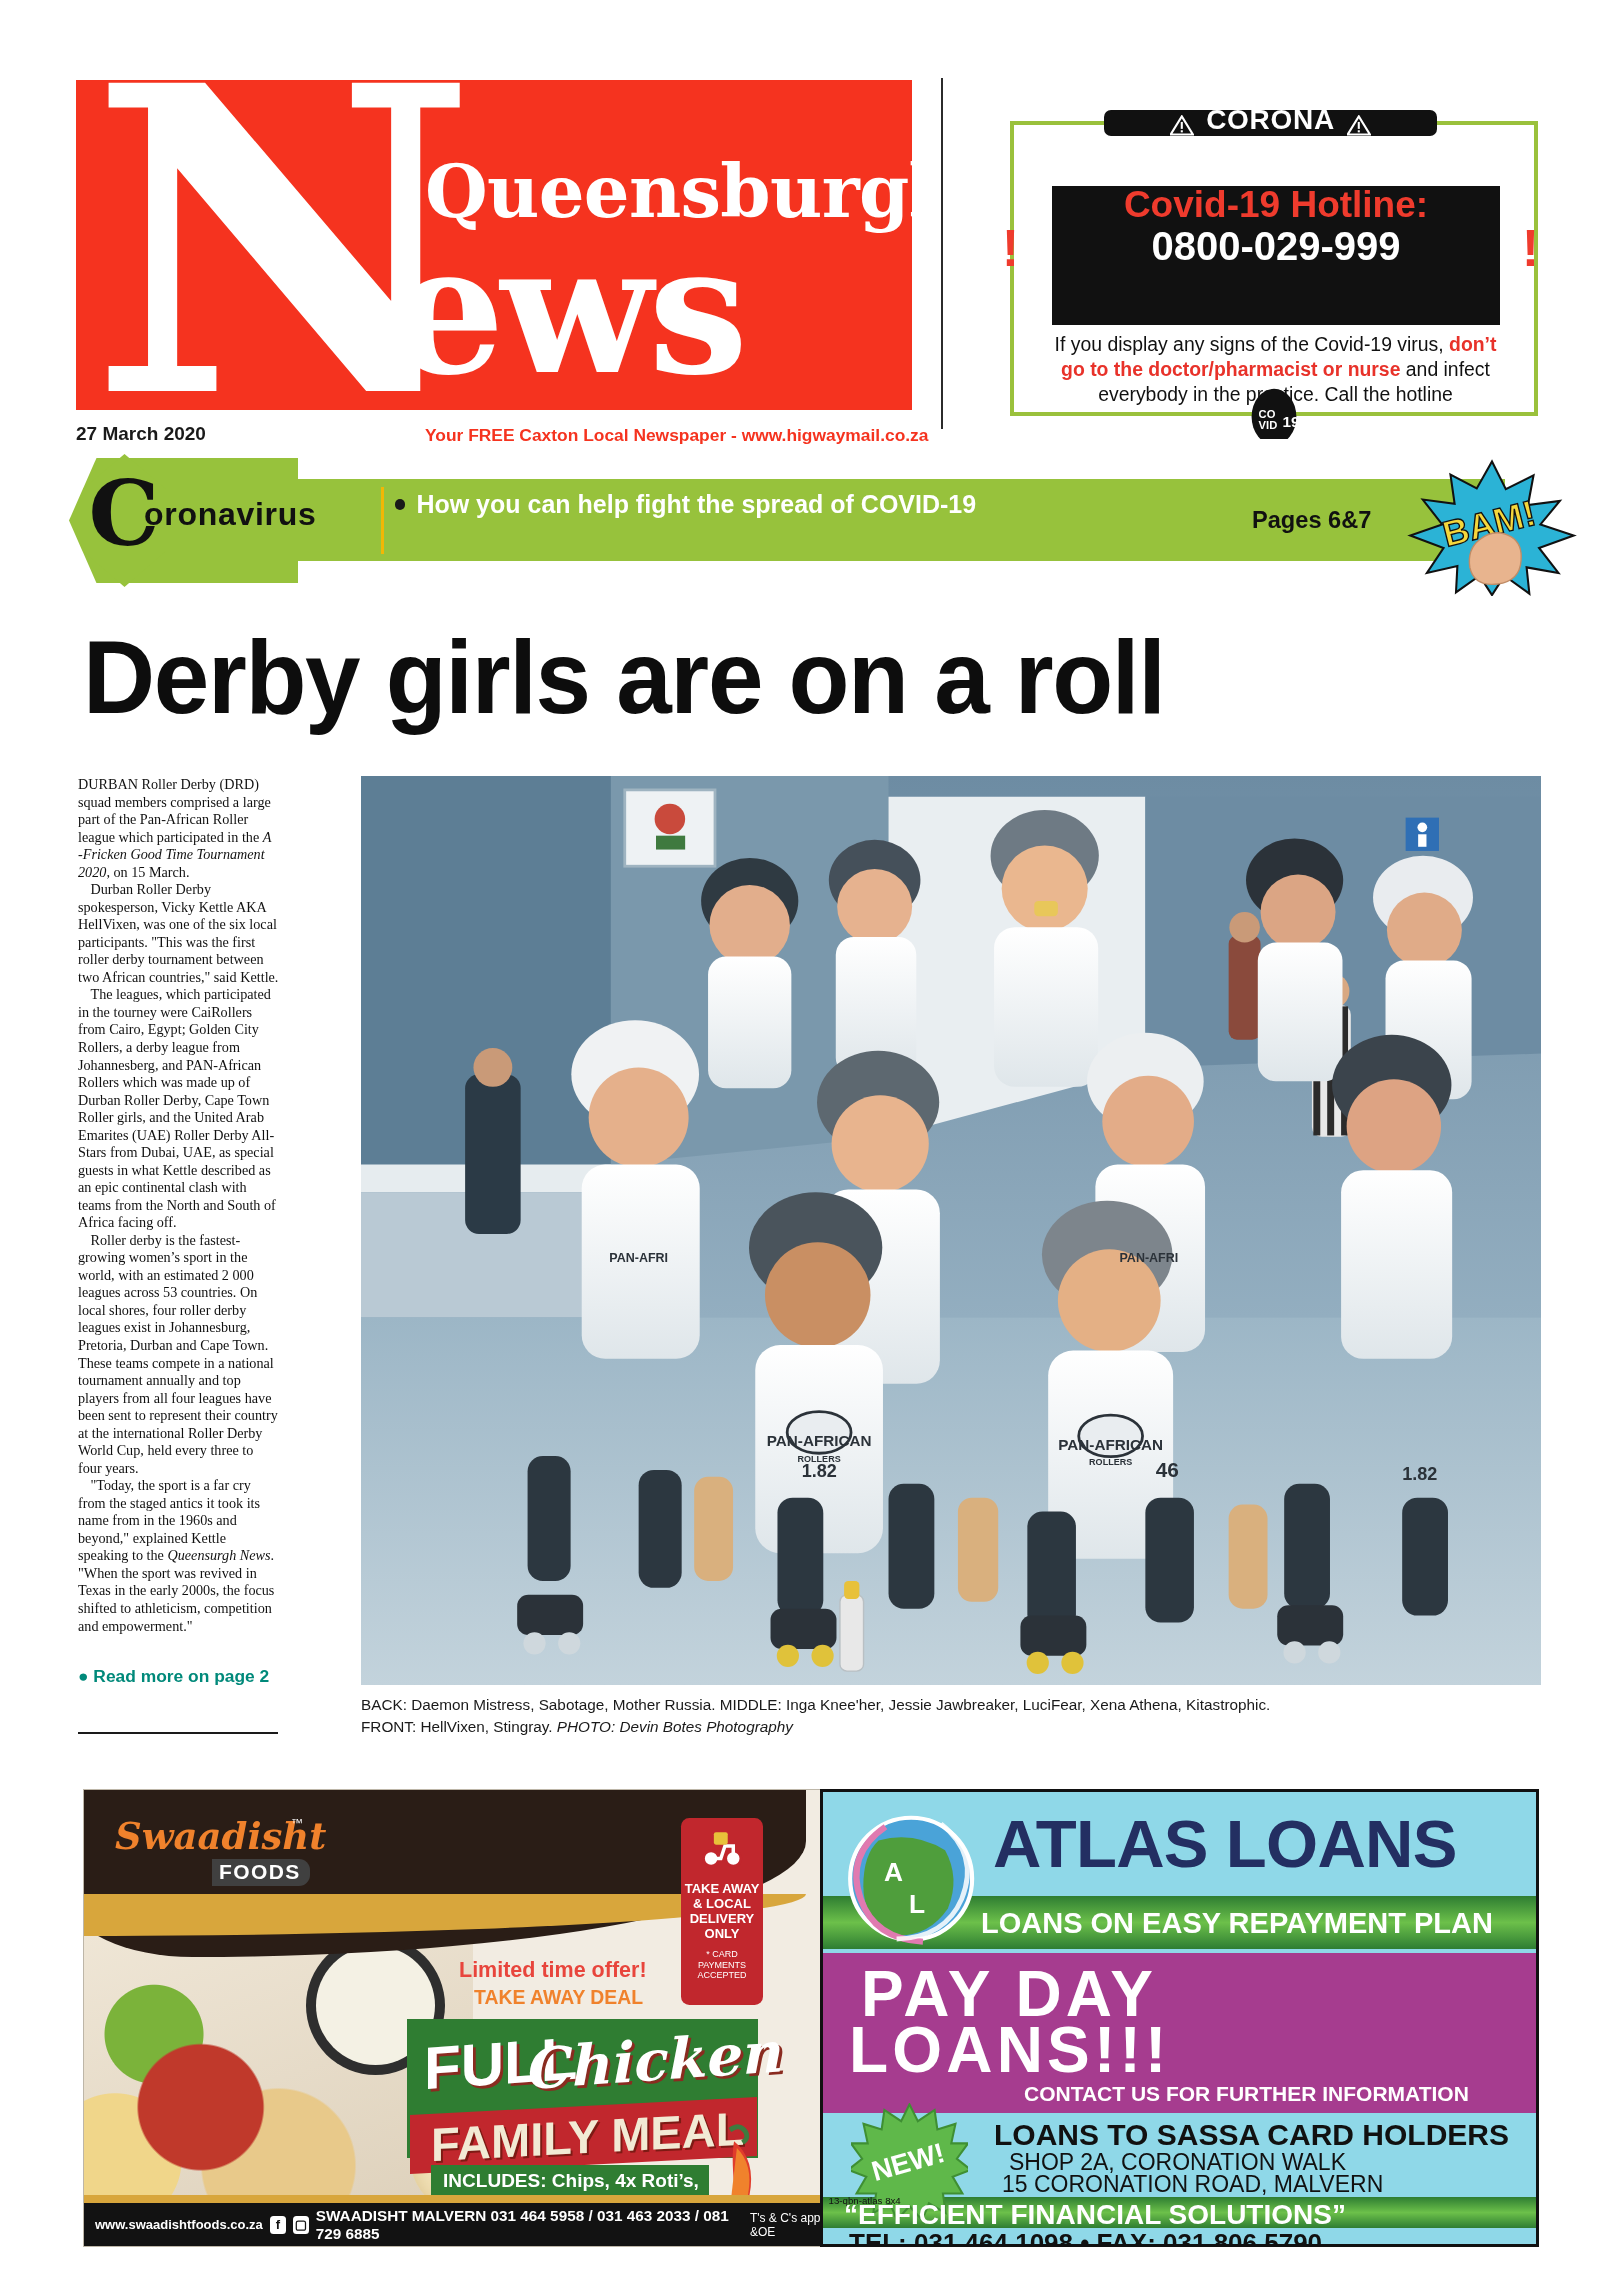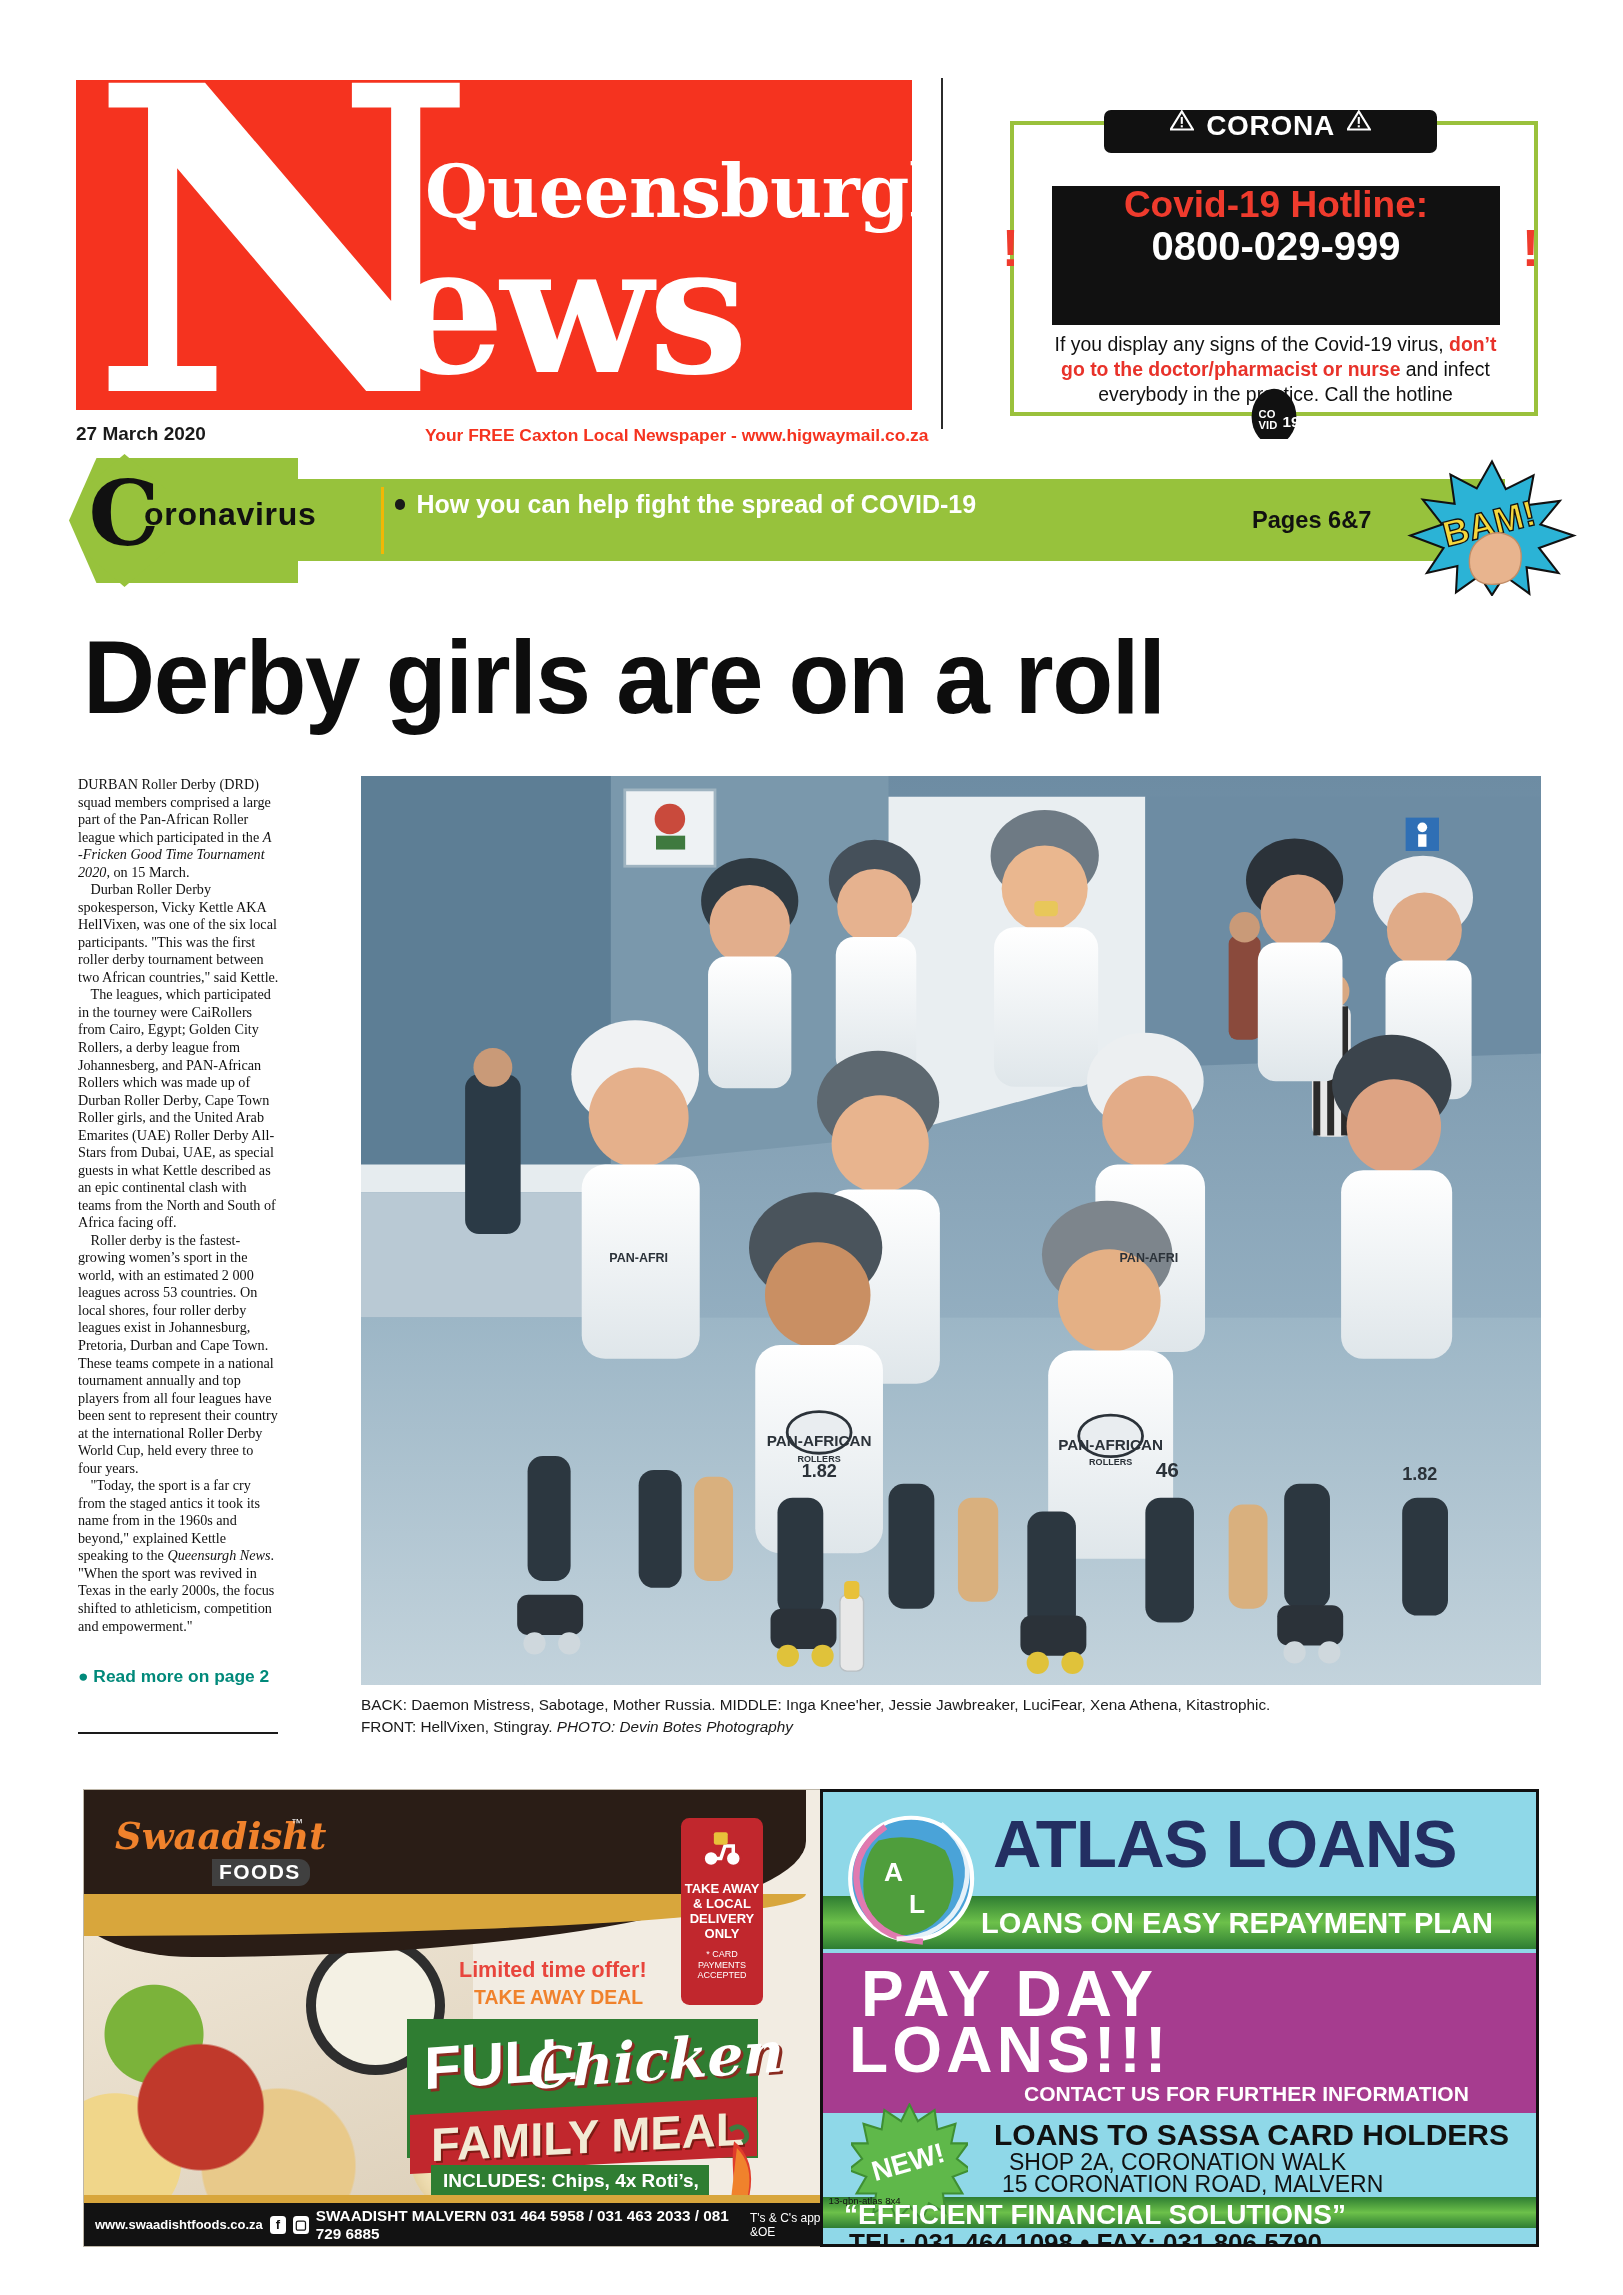--- a/index.html
+++ b/index.html
@@ -87,25 +87,25 @@
     position: absolute;
     left: 1010px; top: 121px;
     width: 528px; height: 295px;
     border: 4.2px solid #9ac13c;
     box-sizing: border-box;
     background: #fff;
   }
   .corona-tab {
     position: absolute;
     left: 1104px; top: 110px;
-    width: 333px; height: 43px;
+    width: 333px; height: 26px;
     background: #111111;
     border-radius: 7px;
     display: flex;
-    align-items: flex-start;
+    align-items: flex-end;
     justify-content: center;
     gap: 12.5px;
   }
   .corona-tab-text {
     color: #ffffff;
     font-size: 28px;
     font-weight: bold;
     letter-spacing: 0.7px;
     font-family: "Liberation Sans", sans-serif;
   }

